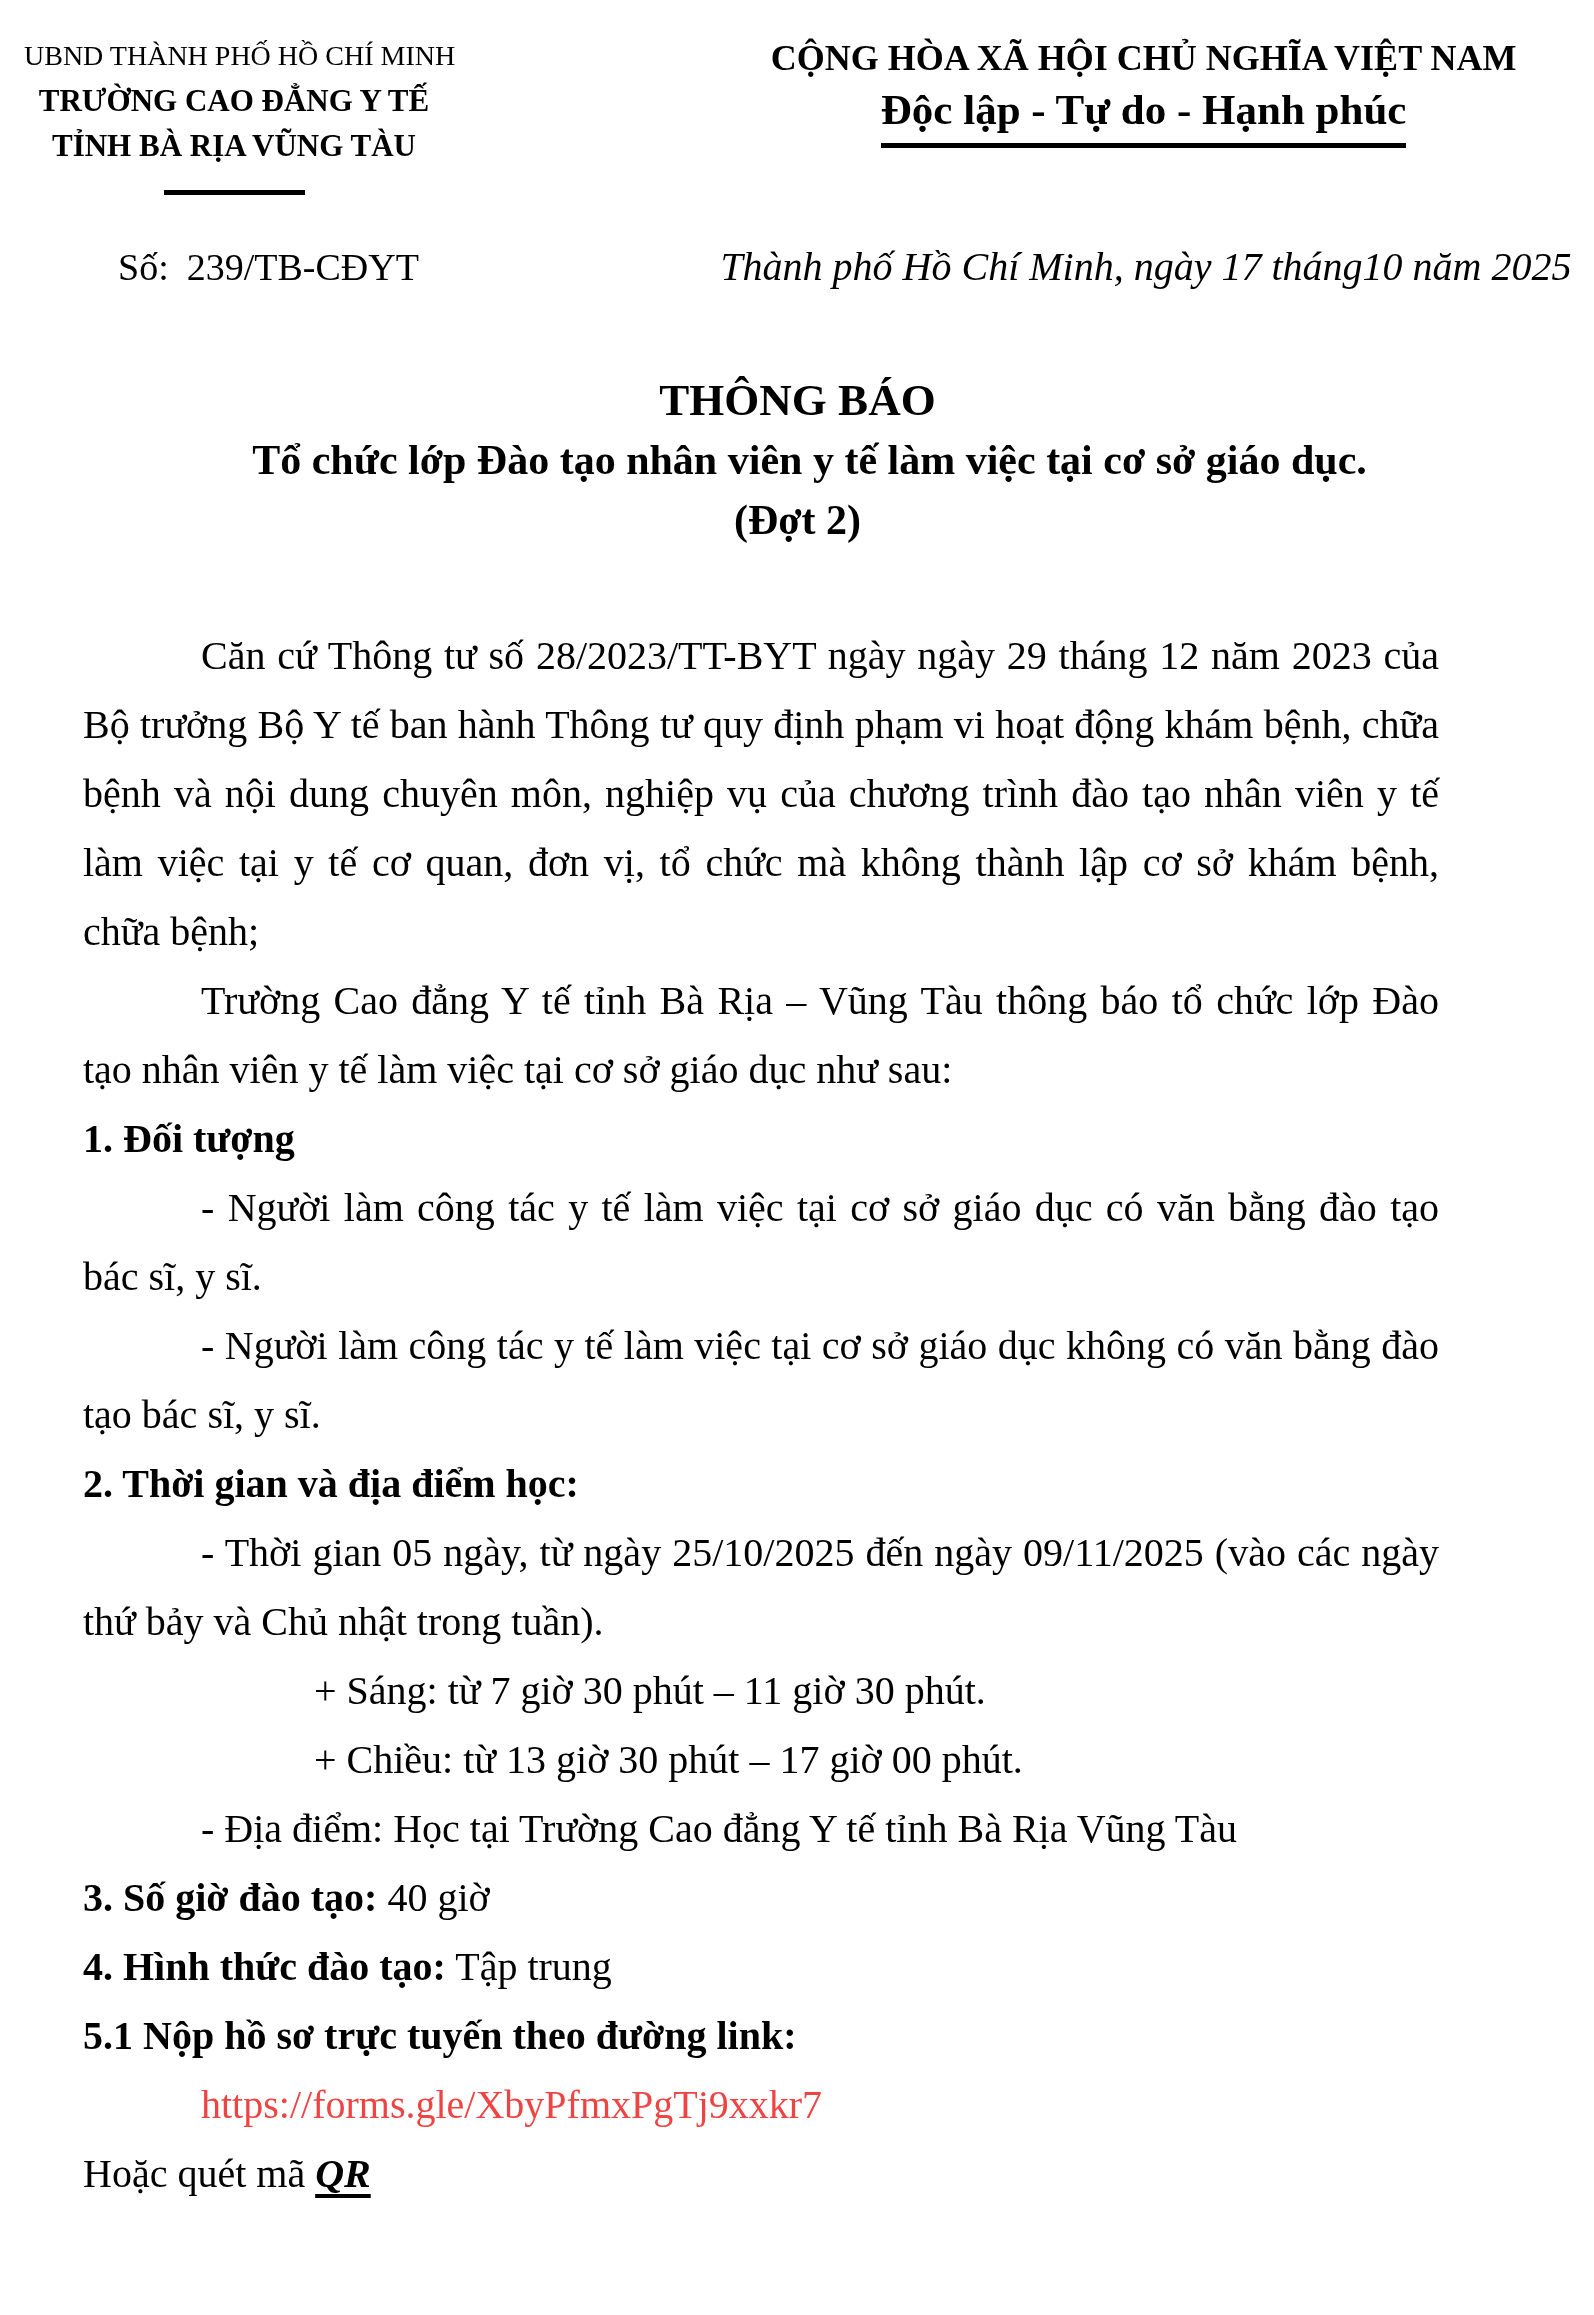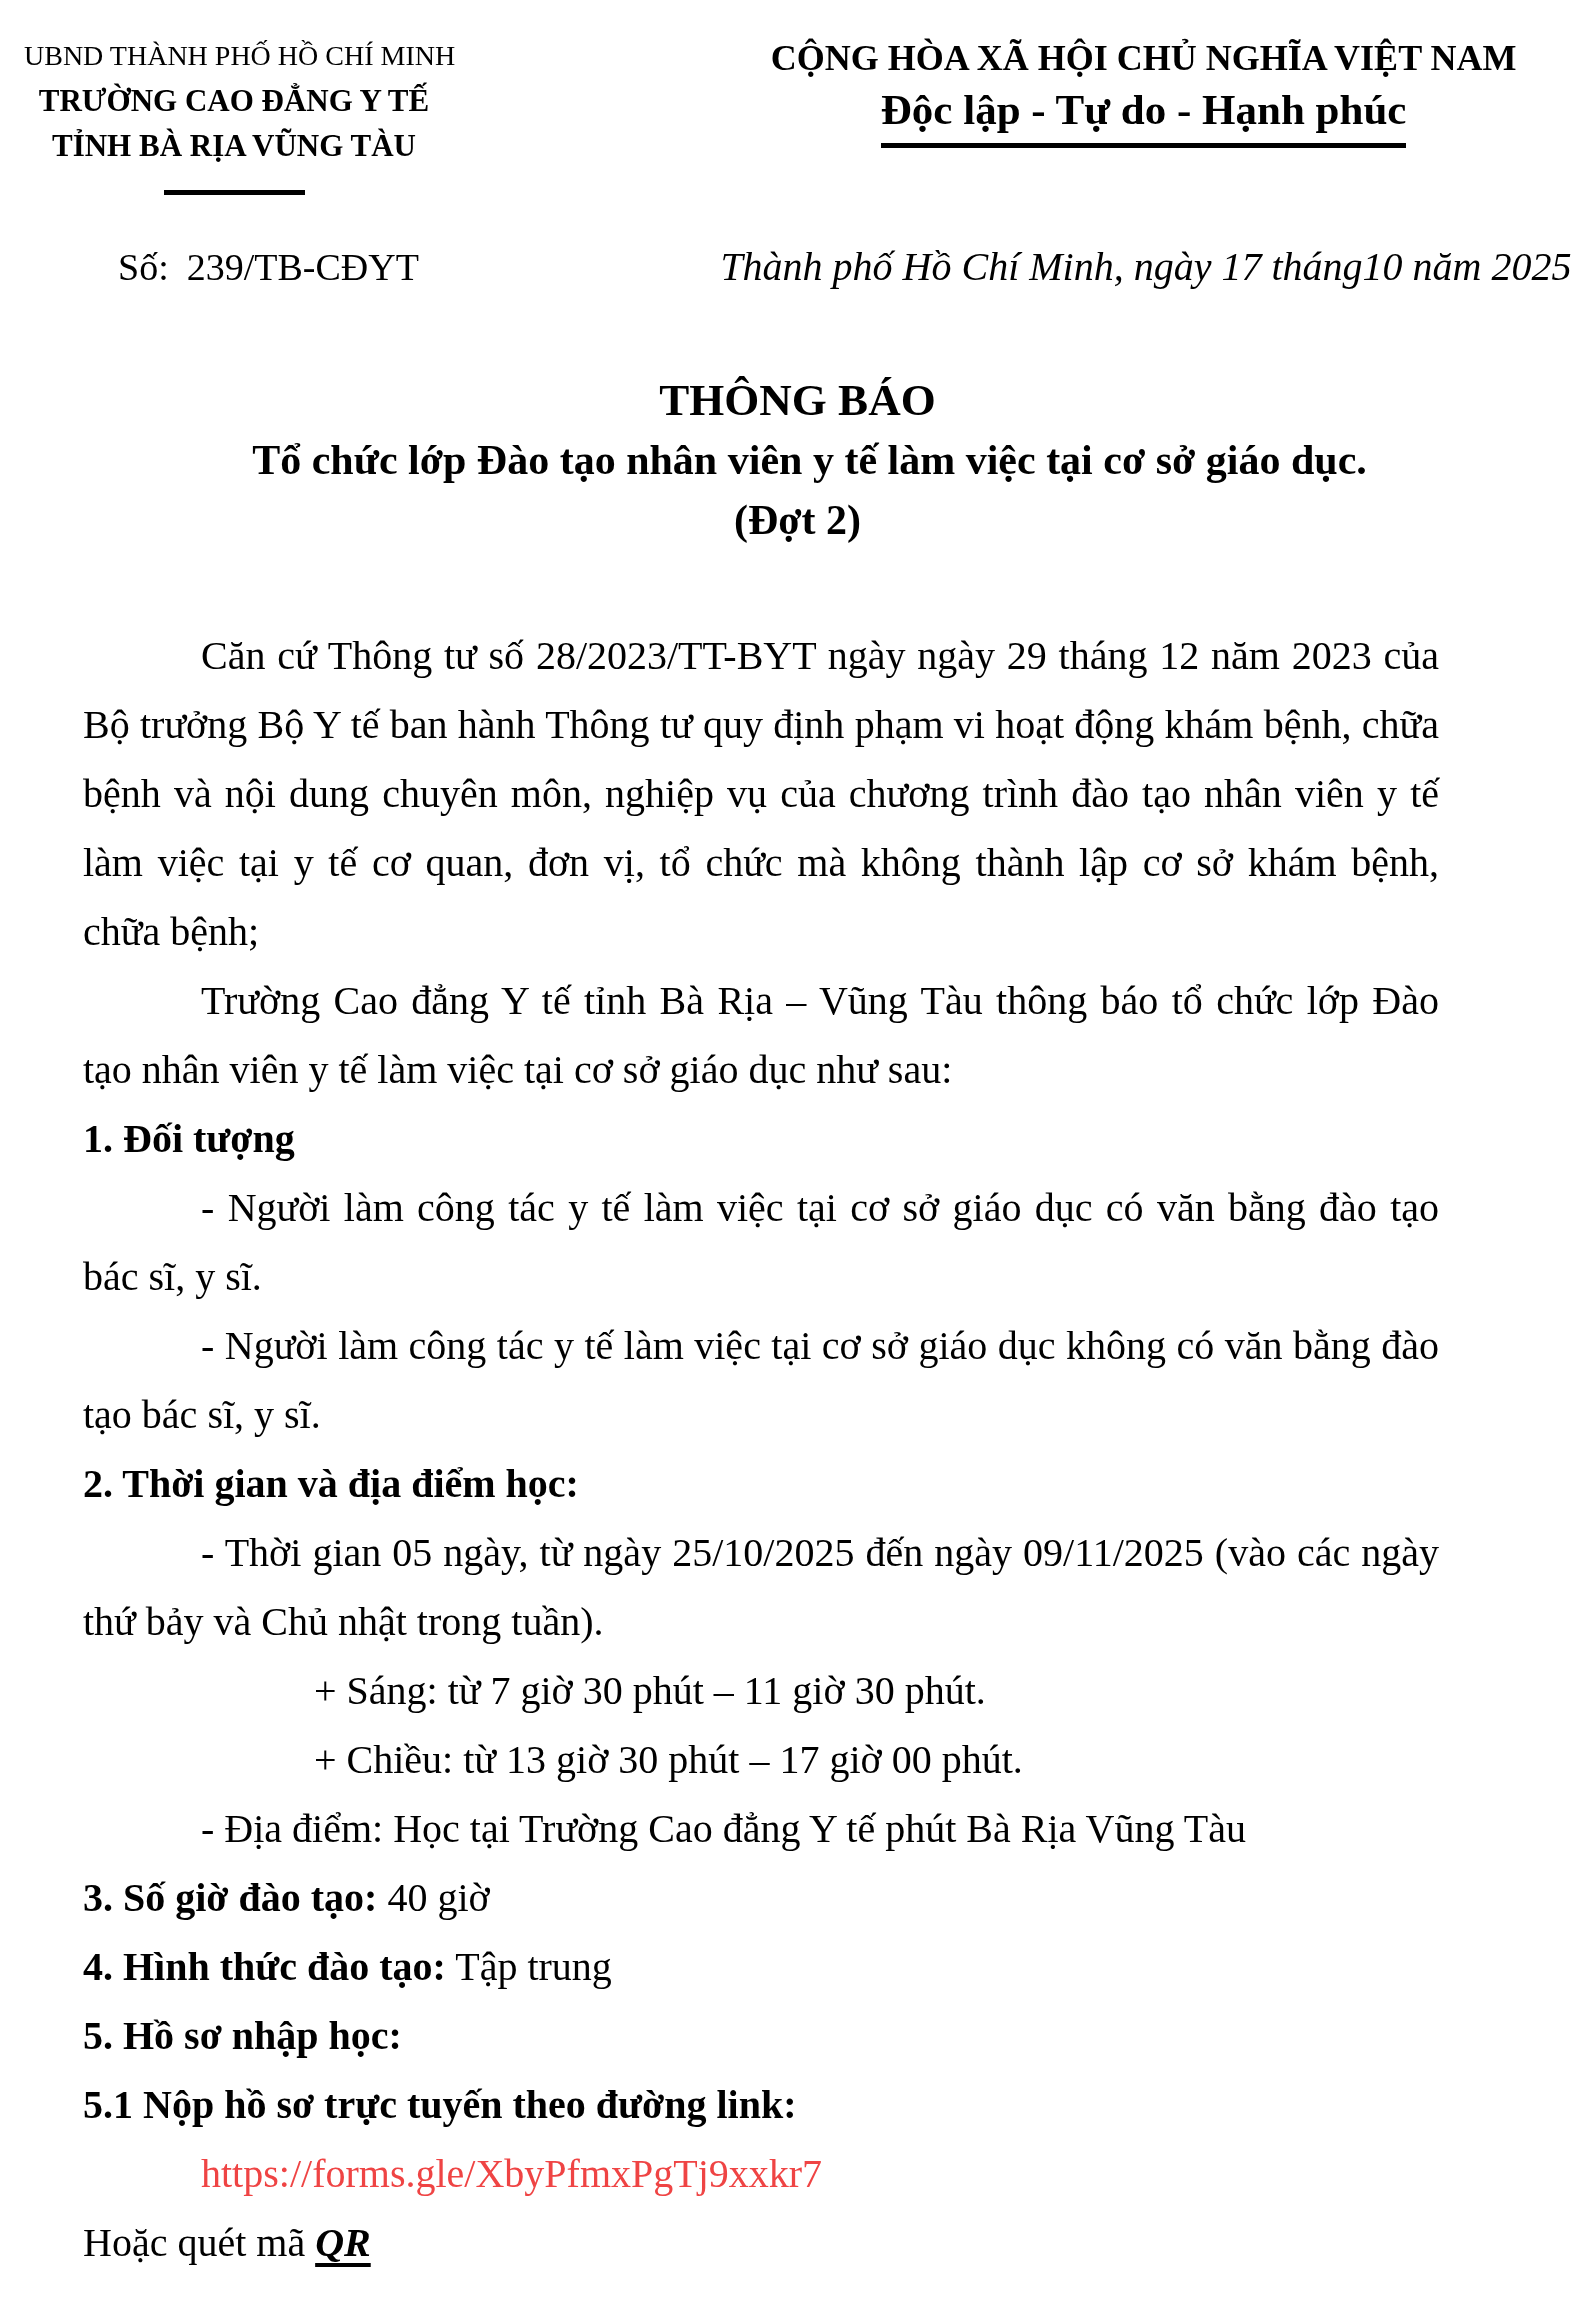--- a/index.html
+++ b/index.html
@@ -90,25 +90,24 @@
     <p class="ind">Trường Cao đẳng Y tế tỉnh Bà Rịa – Vũng Tàu thông báo tổ chức lớp Đào tạo nhân viên y tế làm việc tại cơ sở giáo dục như sau:</p>
 
     <p class="hd">1. Đối tượng</p>
     <p class="ind">- Người làm công tác y tế làm việc tại cơ sở giáo dục có văn bằng đào tạo bác sĩ, y sĩ.</p>
     <p class="ind">- Người làm công tác y tế làm việc tại cơ sở giáo dục không có văn bằng đào tạo bác sĩ, y sĩ.</p>
 
     <p class="hd">2. Thời gian và địa điểm học:</p>
     <p class="ind">- Thời gian 05 ngày, từ ngày 25/10/2025 đến ngày 09/11/2025 (vào các ngày thứ bảy và Chủ nhật trong tuần).</p>
     <p class="ind2">+ Sáng: từ 7 giờ 30 phút – 11 giờ 30 phút.</p>
     <p class="ind2">+ Chiều: từ 13 giờ 30 phút – 17 giờ 00 phút.</p>
-    <p class="ind">- Địa điểm: Học tại Trường Cao đẳng Y tế phút Bà Rịa Vũng Tàu</p>
+    <p class="ind">- Địa điểm: Học tại Trường Cao đẳng Y tế tỉnh Bà Rịa Vũng Tàu</p>
 
     <p><span class="hd">3. Số giờ đào tạo:</span><span> 40 giờ</span></p>
     <p><span class="hd">4. Hình thức đào tạo:</span><span> Tập trung</span></p>
-    <p class="hd">5. Hồ sơ nhập học:</p>
     <p class="hd">5.1 Nộp hồ sơ trực tuyến theo đường link:</p>
 
     <p class="ind"><a href="#" class="link-text">https://forms.gle/XbyPfmxPgTj9xxkr7</a></p>
 
     <p><span>Hoặc quét mã </span><span class="qr-em">QR</span></p>
 
   </div>
 
 </div>
 

